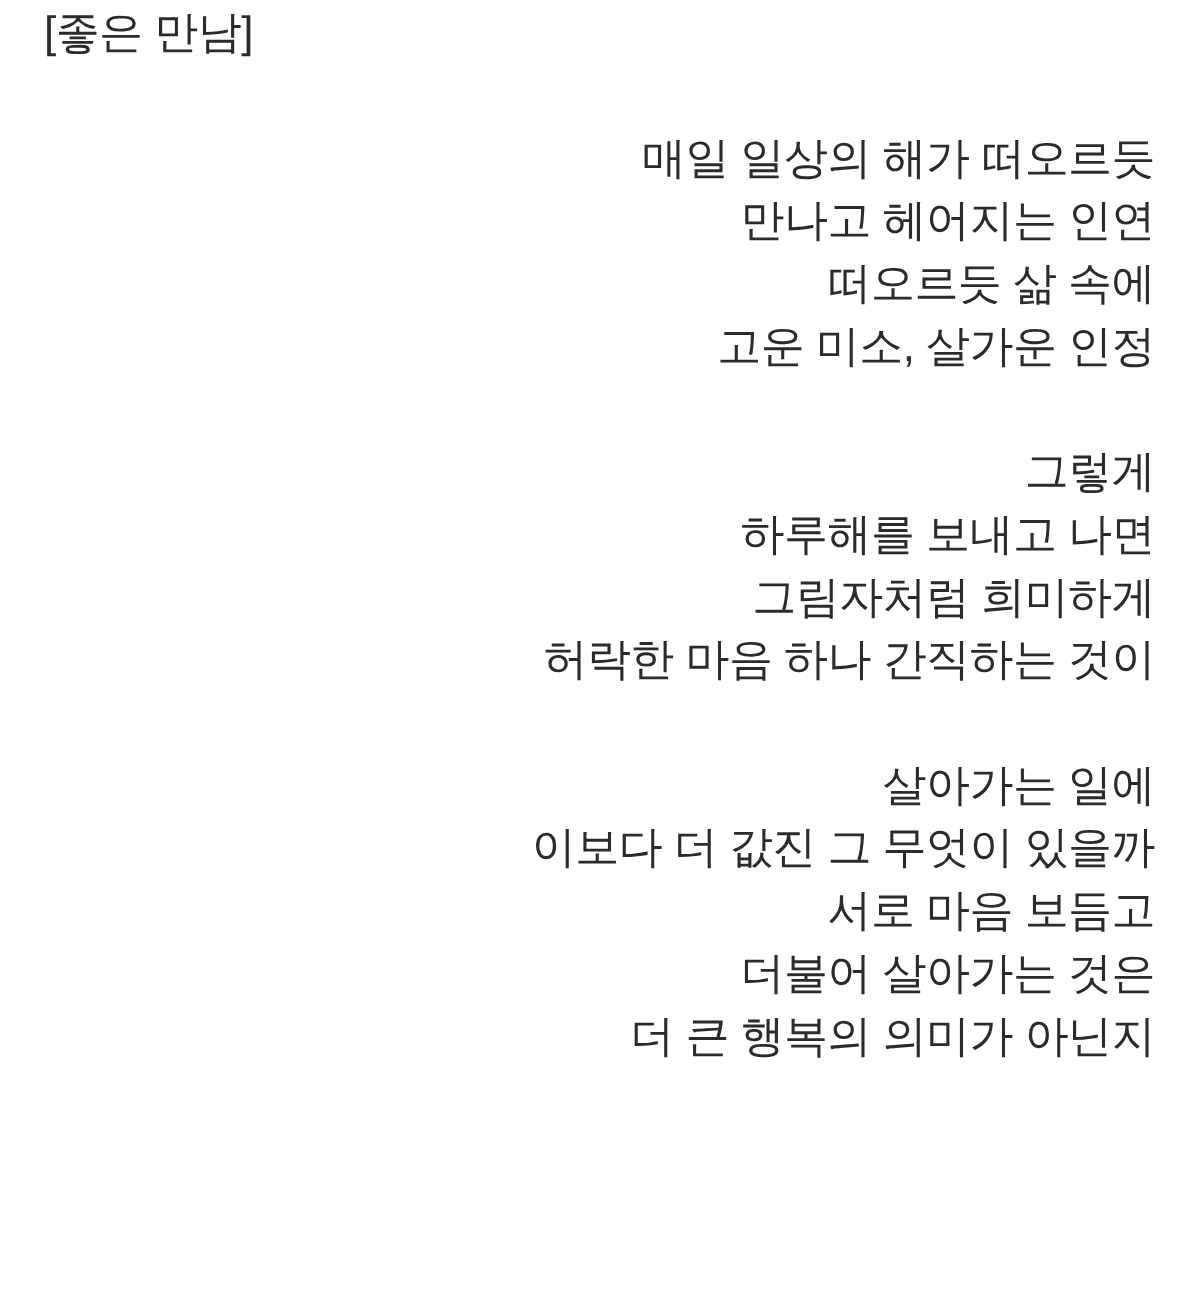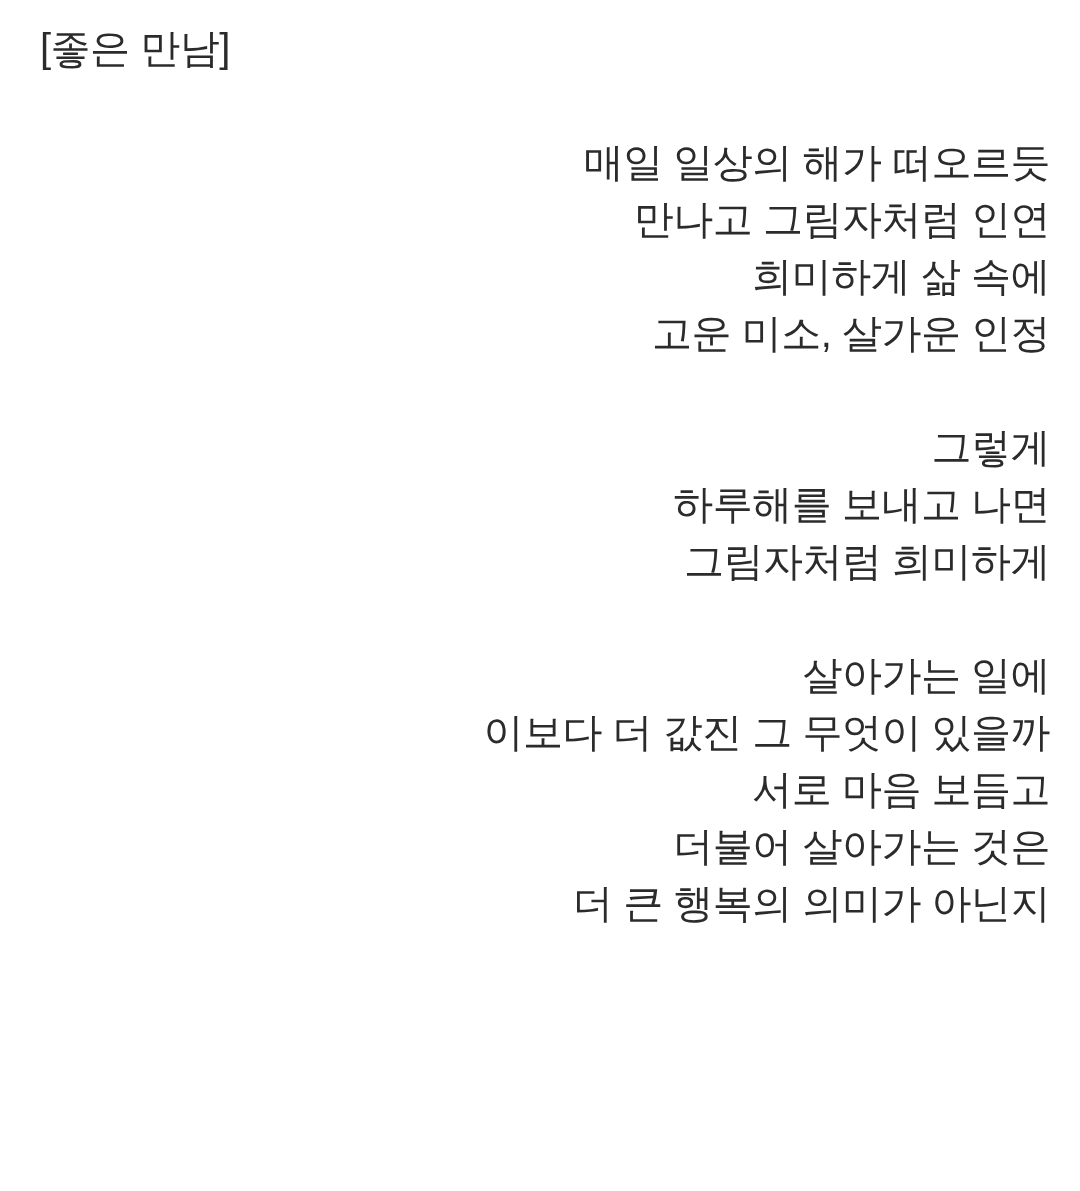--- a/index.html
+++ b/index.html
@@ -8,21 +8,21 @@
     background: #ffffff;
   }
   body {
     width: 1080px;
     height: 1191px;
     overflow: hidden;
     font-family: "Liberation Sans", "DejaVu Sans", sans-serif;
   }
   .poem {
     box-sizing: border-box;
-    padding: 20px 30px 0 40px;
+    padding: 2px 30px 0 40px;
     color: #2b2b2b;
     font-size: 40px;
     line-height: 57px;
     font-weight: 400;
     letter-spacing: -0.5px;
   }
   .poem-title {
     margin: 0 0 57px 0;
     font-size: 40px;
     line-height: 57px;
@@ -41,28 +41,29 @@
   }
 </style>
 </head>
 <body>
 
 <div class="poem">
   <div class="poem-title">[좋은 만남]</div>
   <div id="poem-body">
       <div class="stanza">
         <p class="poem-line">매일 일상의 해가 떠오르듯</p>
-        <p class="poem-line">만나고 그림자처럼 인연</p>
-        <p class="poem-line">희미하게 삶 속에</p>
+        <p class="poem-line">만나고 헤어지는 인연</p>
+        <p class="poem-line">떠오르듯 삶 속에</p>
         <p class="poem-line">고운 미소, 살가운 인정</p>
       </div>
       <div class="stanza">
         <p class="poem-line">그렇게</p>
         <p class="poem-line">하루해를 보내고 나면</p>
         <p class="poem-line">그림자처럼 희미하게</p>
+        <p class="poem-line">허락한 마음 하나 간직하는 것이</p>
       </div>
       <div class="stanza">
         <p class="poem-line">살아가는 일에</p>
         <p class="poem-line">이보다 더 값진 그 무엇이 있을까</p>
         <p class="poem-line">서로 마음 보듬고</p>
         <p class="poem-line">더불어 살아가는 것은</p>
         <p class="poem-line">더 큰 행복의 의미가 아닌지</p>
       </div>
     </div>
 </div>

